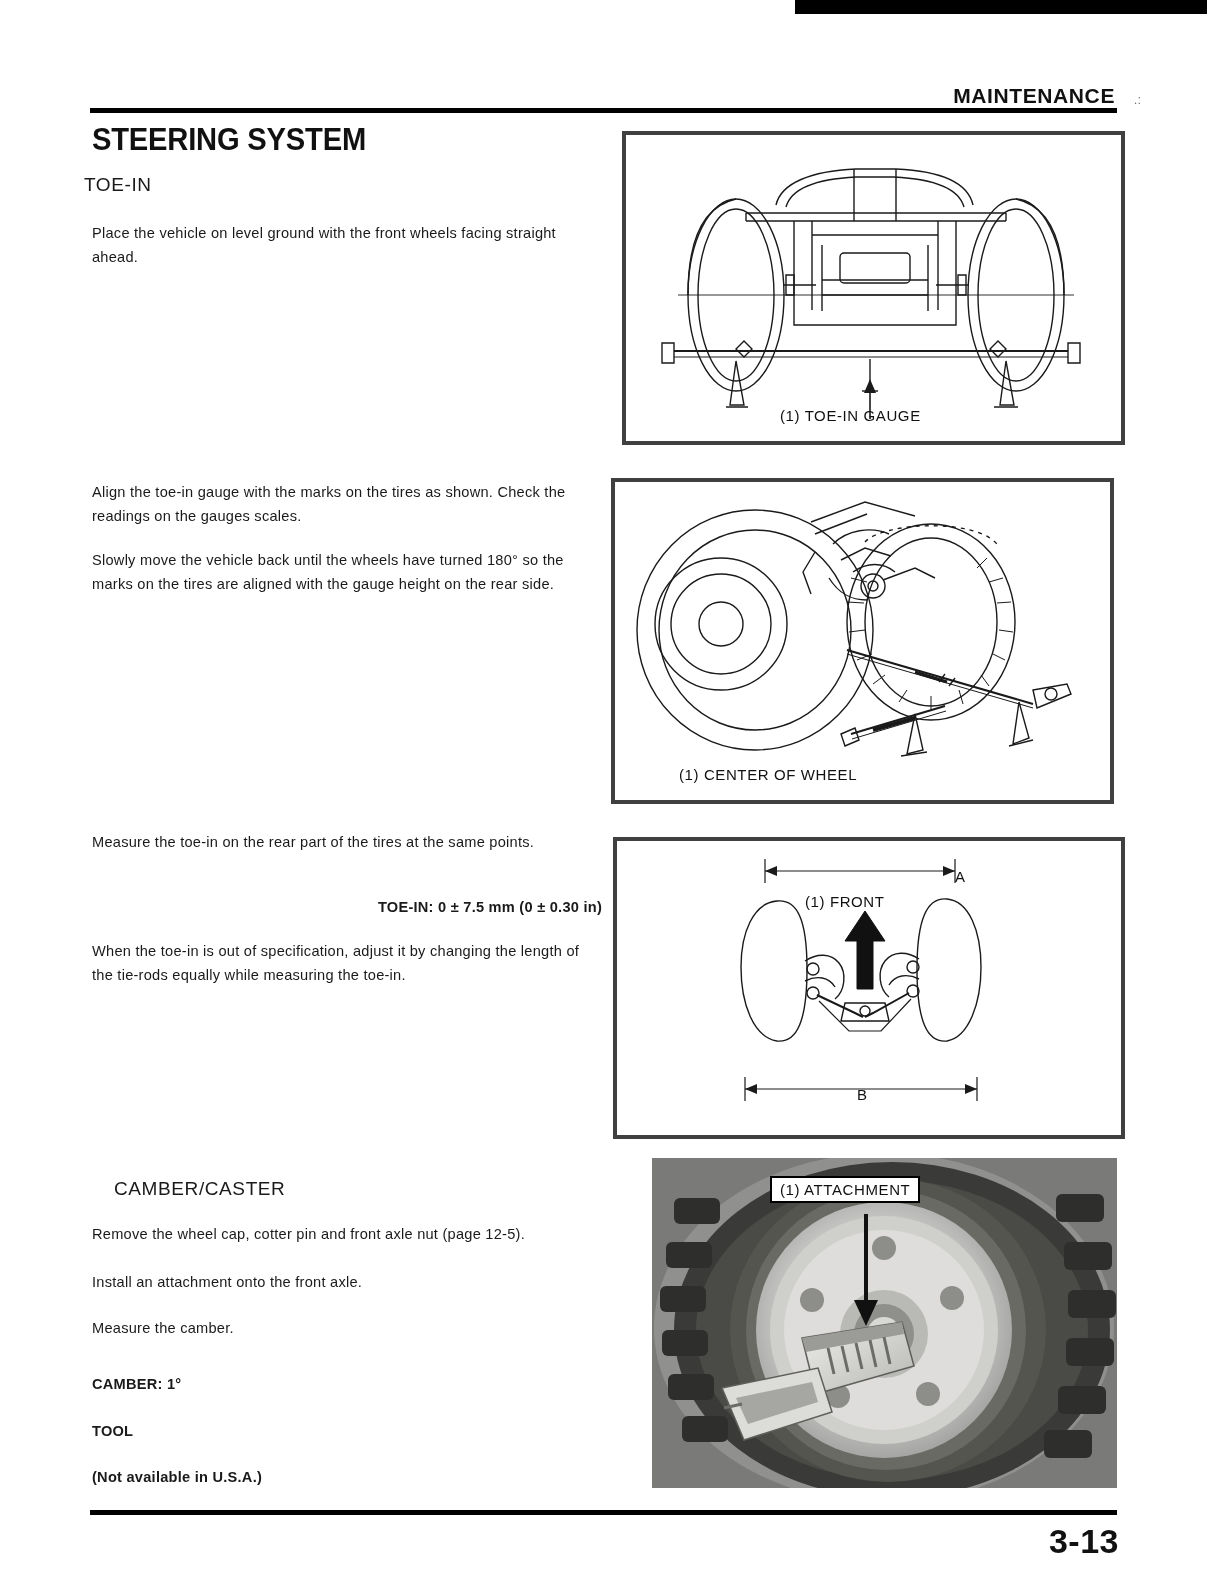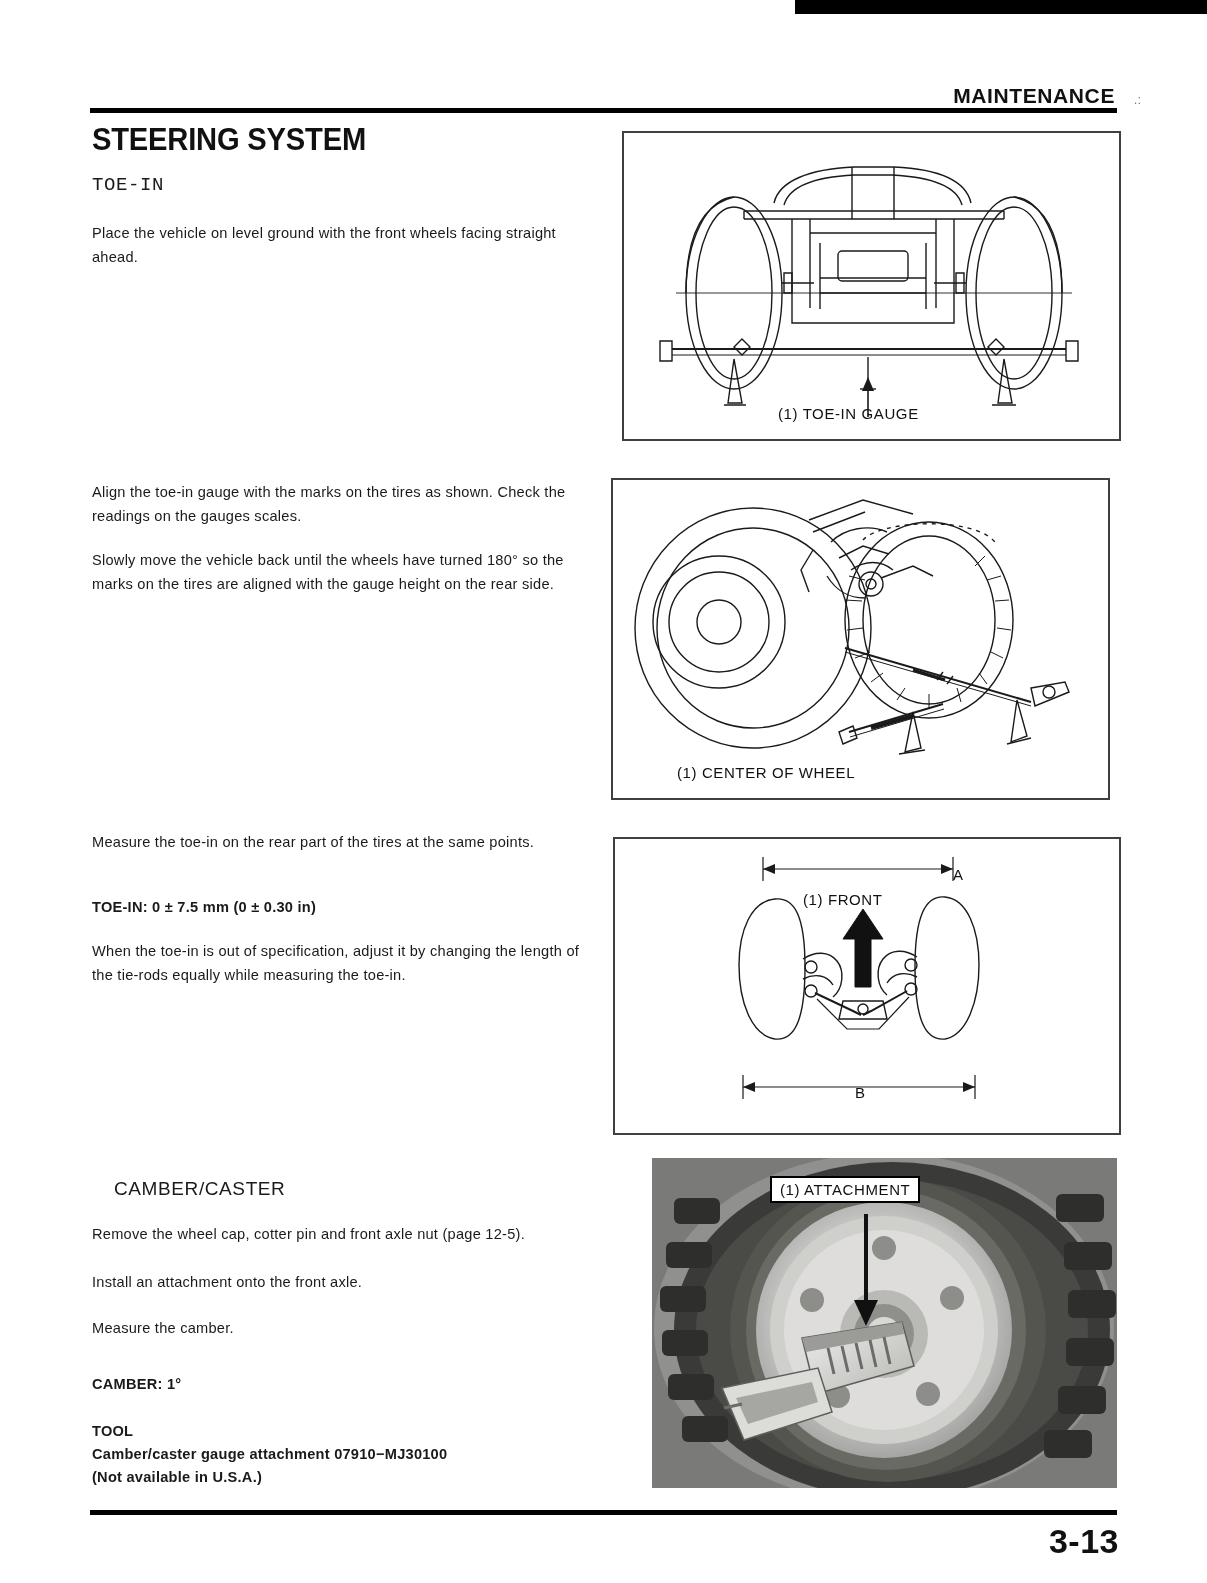--- a/index.html
+++ b/index.html
@@ -90,27 +90,28 @@
   }
   .body-text {
     position: absolute;
     font-size: 14.6px;
     line-height: 1.62;
     color: #1a1a1a;
     letter-spacing: 0.25px;
   }
   .body-text.bold {
     font-weight: bold;
+    text-align: right;
   }
   .w-left { width: 510px; }
 
   
   .figure {
     position: absolute;
-    border: 2px solid #404040;
+    border: 4px solid #404040;
     background: #fff;
     overflow: hidden;
   }
   .fig-caption {
     position: absolute;
     font-size: 15px;
     letter-spacing: 0.6px;
     color: #111;
     white-space: nowrap;
   }
@@ -135,41 +136,40 @@
 <div class="page">
 
   <div class="top-band"></div>
 
   <div class="header-title">MAINTENANCE</div>
   <div class="header-mark">.:</div>
   <div class="rule-top"></div>
 
   <h1 class="section-title">STEERING SYSTEM</h1>
 
-  <h2 class="sub-title" style="left:92px; top:174px;font-family:Liberation Mono, monospace;">TOE-IN</h2>
+  <h2 class="sub-title" style="left:84px; top:174px;">TOE-IN</h2>
 
   <div class="body-text w-left" style="left:92px; top:222px;">Place the vehicle on level ground with the front wheels facing straight ahead.</div>
 
   <div class="body-text w-left" style="left:92px; top:481px;">Align the toe-in gauge with the marks on the tires as shown. Check the readings on the gauges scales.</div>
   <div class="body-text w-left" style="left:92px; top:549px;">Slowly move the vehicle back until the wheels have turned 180° so the marks on the tires are aligned with the gauge height on the rear side.</div>
 
   <div class="body-text w-left" style="left:92px; top:831px;">Measure the toe-in on the rear part of the tires at the same points.</div>
   <div class="body-text bold w-left" style="left:92px; top:896px;">TOE-IN: 0 ± 7.5 mm (0 ± 0.30 in)</div>
   <div class="body-text w-left" style="left:92px; top:940px;">When the toe-in is out of specification, adjust it by changing the length of the tie-rods equally while measuring the toe-in.</div>
 
   <h2 class="sub-title" style="left:92px; top:1178px;margin-left:22px;">CAMBER/CASTER</h2>
 
   <div class="body-text" style="left:92px; top:1223px; width:515px;">Remove the wheel cap, cotter pin and front axle nut (page 12-5).</div>
   <div class="body-text" style="left:92px; top:1271px; width:515px;">Install an attachment onto the front axle.</div>
   <div class="body-text" style="left:92px; top:1317px; width:515px;">Measure the camber.</div>
 
   <div class="body-text bold" style="left:92px; top:1373px;">CAMBER: 1°</div>
 
   <div class="body-text bold" style="left:92px; top:1420px;">TOOL</div>
-  <div class="body-text bold" style="left:92px; top:1443px;">Camber/caster gauge attachment 07910−MJ30100</div>
   <div class="body-text bold" style="left:92px; top:1466px;">(Not available in U.S.A.)</div>
 
   <div class="figure" style="left:622px; top:131px; width:495px; height:306px;">
     <svg width="491" height="302" viewBox="0 0 491 302">
       <g fill="none" stroke="#1a1a1a" stroke-width="1.4">
 
         <path d="M150 70 C155 48 185 36 230 34 L270 34 C315 36 342 48 347 70"></path>
         <path d="M160 72 C165 54 190 44 230 42 L268 42 C308 44 333 54 338 72"></path>
         <path d="M120 78 L380 78"></path>
         <path d="M120 86 L380 86"></path>

